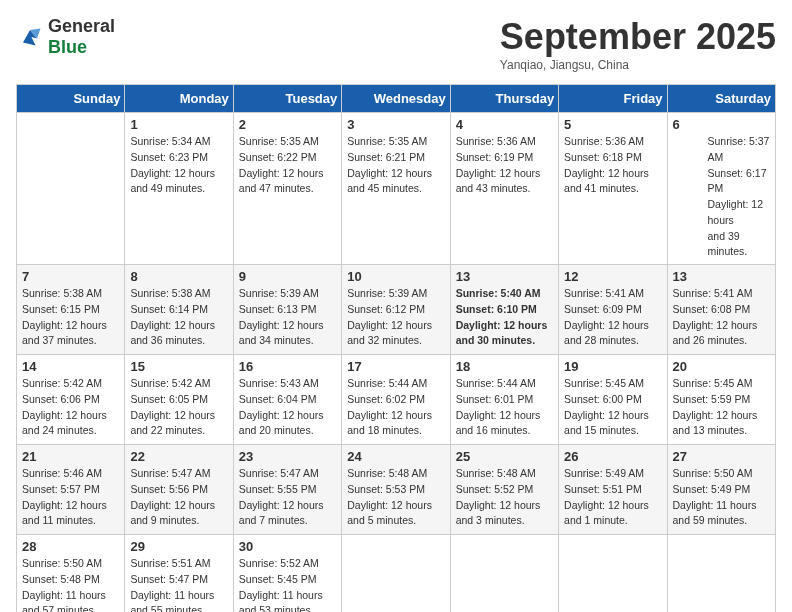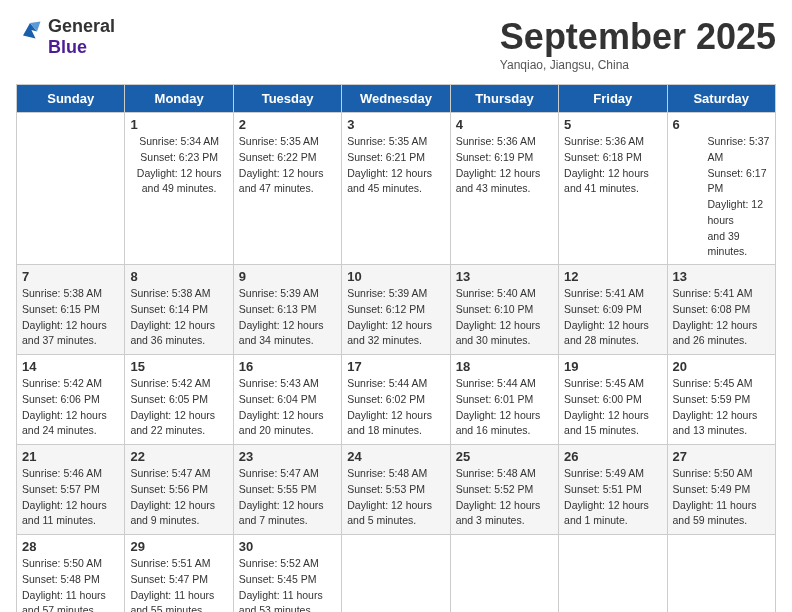--- a/index.html
+++ b/index.html
@@ -11,21 +11,21 @@
       padding: 16px;
     }
     .header {
       display: flex;
       justify-content: space-between;
       align-items: flex-start;
       margin-bottom: 12px;
     }
     .logo {
       display: flex;
-      align-items: flex-start;
+      align-items: center;
       gap: 4px;
     }
     .logo-bird {
       width: 28px;
       height: 28px;
     }
     .title-block { text-align: left; }
     .month-title {
       font-size: 36px;
       font-weight: bold;
@@ -39,21 +39,21 @@
       width: 100%;
       border-collapse: collapse;
       table-layout: fixed;
     }
     thead tr th {
       background-color: #1a5fac;
       color: #fff;
       font-size: 13px;
       font-weight: bold;
       padding: 6px 4px;
-      text-align: center;
+      text-align: right;
       border: 1px solid #ccc;
       margin-left: 11px;
     }
     tbody tr td {
       border: 1px solid #ccc;
       vertical-align: top;
       padding: 4px 5px;
       font-size: 10.5px;
       color: #333;
       height: 90px;
@@ -72,21 +72,21 @@
 <body>
 
 <div class="header">
   <div class="logo">
     <svg class="logo-bird" viewBox="0 0 40 40" xmlns="http://www.w3.org/2000/svg">
       <polygon points="10,28 20,10 30,22 22,20 28,32" fill="#1a5fac"></polygon>
       <polygon points="20,10 35,8 30,22" fill="#5b9bd5"></polygon>
     </svg>
     <div>
       <div style="font-size:18px;font-weight:bold;color:#333;line-height:1.15;">General</div>
-      <div style="font-size:18px;font-weight:bold;color:#4c1d95;line-height:1.15;">Blue</div>
+      <div style="font-size:18px;font-weight:bold;color:#15803d;line-height:1.15;">Blue</div>
     </div>
   </div>
   <div class="title-block">
     <div class="month-title">September 2025</div>
     <div class="location">Yanqiao, Jiangsu, China</div>
   </div>
 </div>
 
 <table>
   <thead>
@@ -98,21 +98,21 @@
         <th>Thursday</th>
         <th>Friday</th>
         <th>Saturday</th>
       </tr>
   </thead>
   <tbody id="calendar-body">
       <tr>
         <td></td>
         <td>
           <span class="day-number">1</span>
-          <div class="day-info" style="white-space: pre-line; text-align: center;">Sunrise: 5:34 AM
+          <div class="day-info" style="white-space: pre-line;">Sunrise: 5:34 AM
 Sunset: 6:23 PM
 Daylight: 12 hours
 and 49 minutes.</div>
         </td>
         <td>
           <span class="day-number">2</span>
           <div class="day-info" style="white-space: pre-line;">Sunrise: 5:35 AM
 Sunset: 6:22 PM
 Daylight: 12 hours
 and 47 minutes.</div>
@@ -170,21 +170,21 @@
         </td>
         <td>
           <span class="day-number">10</span>
           <div class="day-info" style="white-space: pre-line;">Sunrise: 5:39 AM
 Sunset: 6:12 PM
 Daylight: 12 hours
 and 32 minutes.</div>
         </td>
         <td>
           <span class="day-number">13</span>
-          <div class="day-info" style="white-space: pre-line;">Sunrise: 5:40 AM
+          <div class="day-info" style="white-space: pre-line; font-weight: bold;">Sunrise: 5:40 AM
 Sunset: 6:10 PM
 Daylight: 12 hours
 and 30 minutes.</div>
         </td>
         <td>
           <span class="day-number">12</span>
           <div class="day-info" style="white-space: pre-line;">Sunrise: 5:41 AM
 Sunset: 6:09 PM
 Daylight: 12 hours
 and 28 minutes.</div>

